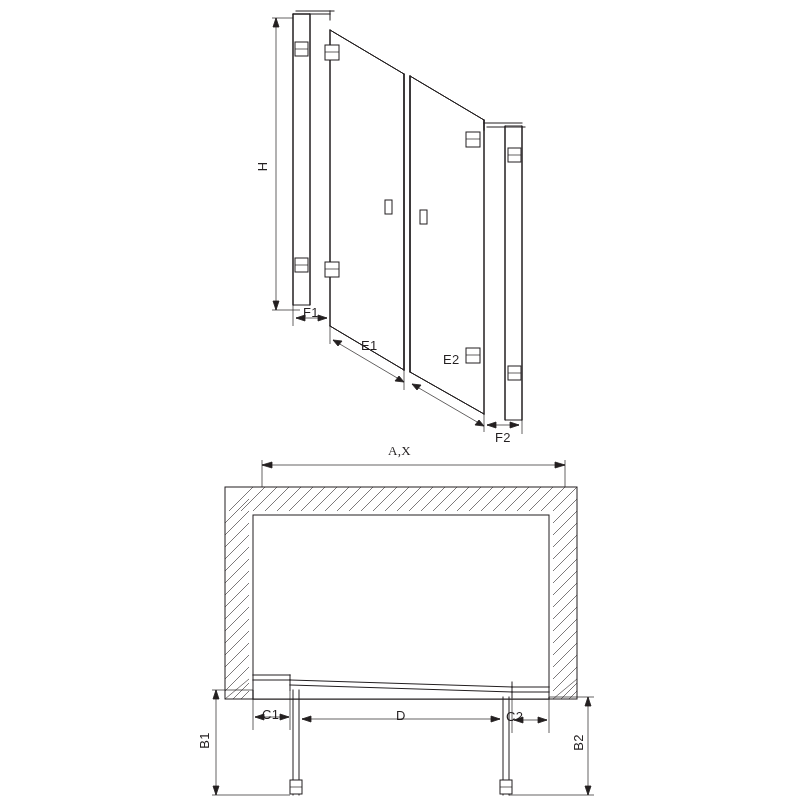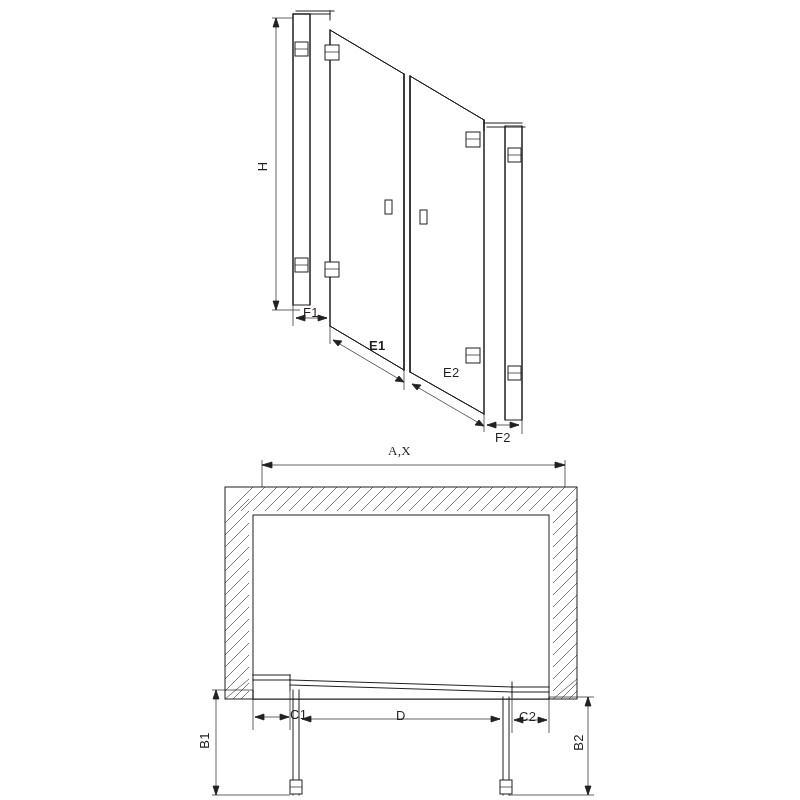--- a/index.html
+++ b/index.html
@@ -346,31 +346,31 @@
         <line class="ln-thin" x1="549" y1="697" x2="594" y2="697"></line>
         <line class="ln-thin" x1="509" y1="795" x2="594" y2="795"></line>
       </g>
     </g>
   </svg>
 
   <div class="dim-label rot" style="left:258px; top:159px;">H</div>
 
   <div class="dim-label" style="left:303px; top:305px;">F1</div>
 
-  <div class="dim-label" style="left:369px; top:338px;font-weight:bold;">E1</div>
-
-  <div class="dim-label" style="left:443px; top:365px;">E2</div>
+  <div class="dim-label" style="left:361px; top:338px;">E1</div>
+
+  <div class="dim-label" style="left:443px; top:352px;">E2</div>
 
   <div class="dim-label" style="left:495px; top:430px;">F2</div>
 
   <div class="dim-label" style="left:388px; top:443px;font-family:Liberation Serif, serif;">A,X</div>
 
-  <div class="dim-label" style="left:262px; top:707px;margin-left:28px;">C1</div>
+  <div class="dim-label" style="left:262px; top:707px;">C1</div>
 
   <div class="dim-label" style="left:396px; top:708px;">D</div>
 
-  <div class="dim-label" style="left:519px; top:709px;">C2</div>
+  <div class="dim-label" style="left:506px; top:709px;">C2</div>
 
   <div class="dim-label rot" style="left:196px; top:733px;">B1</div>
 
   <div class="dim-label rot" style="left:570px; top:735px;">B2</div>
 
 </div>
 
 </body></html>

